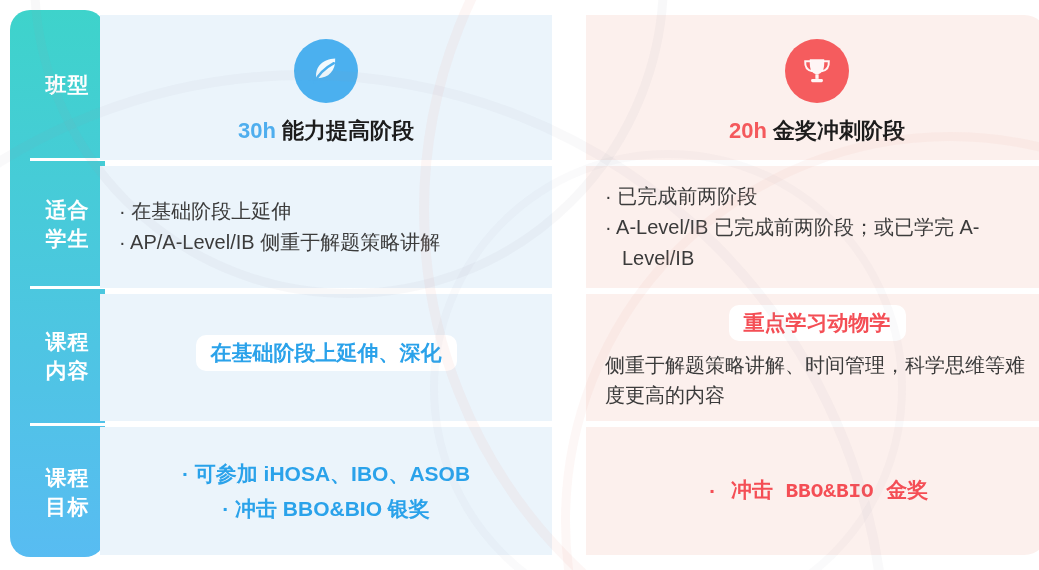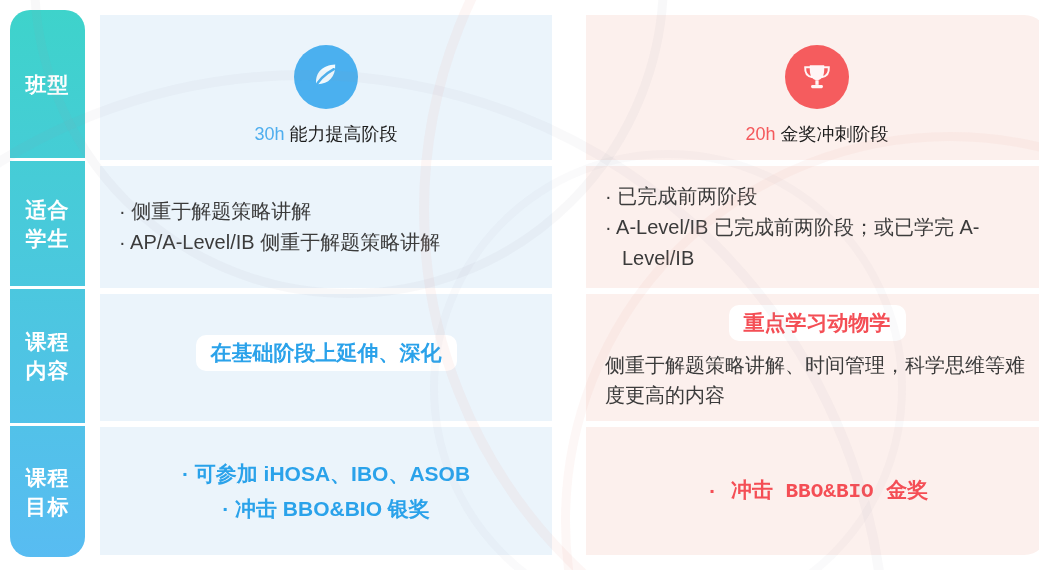--- a/index.html
+++ b/index.html
@@ -20,20 +20,21 @@
   .arc1{width:620px;height:620px;left:30px;top:-340px;border:9px solid rgba(150,160,170,0.07);}
   .arc2{width:1150px;height:1150px;left:-280px;top:70px;border:10px solid rgba(150,160,170,0.06);}
   .arc3{width:980px;height:980px;right:-380px;top:-290px;border:10px solid rgba(235,170,160,0.10);}
   .arc4{width:760px;height:760px;right:-300px;bottom:-340px;border:9px solid rgba(235,170,160,0.09);}
   .arc5{width:460px;height:460px;left:430px;top:150px;border:8px solid rgba(150,160,170,0.05);}
   
   .sidebar{
     position:absolute; left:10px; top:10px; width:75px; height:547px;
     border-radius:20px; overflow:hidden; z-index:2;
     background:linear-gradient(180deg,var(--sidebar-top),var(--sidebar-bottom));
+    padding-left:20px;
   }
   .side-cell{
     display:flex; align-items:center; justify-content:center;
     color:#fff; font-weight:bold; font-size:21px; line-height:29px;
     text-align:center; white-space:pre-line; letter-spacing:1px;
   }
   .sc1{height:148px}.sc2{height:125px}.sc3{height:134px}.sc4{height:131px}
   .side-div{height:3px;background:#fff;}
   
   .cols{position:absolute; left:100px; top:15px; z-index:2; display:flex; gap:14px;}
@@ -44,21 +45,21 @@
   .row{box-sizing:border-box;}
   .row + .row{margin-top:6px;}
   .col-pink .r1{border-radius:0 24px 0 0;}
   .col-pink .r4{border-radius:0 0 24px 0;font-family:Liberation Mono, monospace;}
   .r1{height:145px; display:flex; flex-direction:column; align-items:center;
       justify-content:flex-end; padding-bottom:14px;}
   .icon-circle{width:64px;height:64px;border-radius:50%;
       display:flex;align-items:center;justify-content:center;margin-bottom:13px;}
   .col-blue .icon-circle{background:var(--icon-circle-blue);}
   .col-pink .icon-circle{background:var(--icon-circle-red);}
-  .title{font-size:18px;font-weight:normal;color:var(--title-dark);white-space:nowrap;}
+  .title{font-size:22px;font-weight:bold;color:var(--title-dark);white-space:nowrap;}
   .col-blue .hours{color:var(--hours-blue);}
   .col-pink .hours{color:var(--hours-red);}
   .r2{height:122px; display:flex; flex-direction:column; justify-content:center;
       padding:0 19px; font-size:20px; color:var(--text-dark); line-height:31px;}
   .bullet{padding-left:17px; text-indent:-17px;}
   .r3{height:127px; display:flex; flex-direction:column; justify-content:center;
       align-items:center; padding:4px 19px;}
   .badge{background:var(--badge-bg); border-radius:10px; padding:4px 15px;
       font-size:21px; font-weight:bold; margin-bottom:9px; white-space:nowrap;}
   .col-blue .badge{color:var(--accent-blue);}
@@ -111,21 +112,21 @@
             <path d="M46 13 C 27 14 15 25 17 43 C 35 44 47 32 46 13 Z" fill="#ffffff" fill-opacity="0.93"></path>
             <path d="M14 50 C 21 36 31 27 44 20" stroke="var(--icon-circle-blue)" stroke-width="3.6" fill="none" stroke-linecap="round"></path>
           </svg>
         </div>
         <div class="title">
           <span class="hours">30h</span>
           <span>能力提高阶段</span>
         </div>
       </div>
       <div class="row r2">
-        <div class="bullet">· 侧重于解题策略讲解</div>
+        <div class="bullet">· 在基础阶段上延伸</div>
         <div class="bullet">· AP/A-Level/IB 侧重于解题策略讲解</div>
       </div>
       <div class="row r3">
         <div class="badge">在基础阶段上延伸、深化</div>
       </div>
       <div class="row r4">
         <div>· 可参加 iHOSA、IBO、ASOB</div>
         <div>· 冲击 BBO&amp;BIO 银奖</div>
       </div>
     </section>

